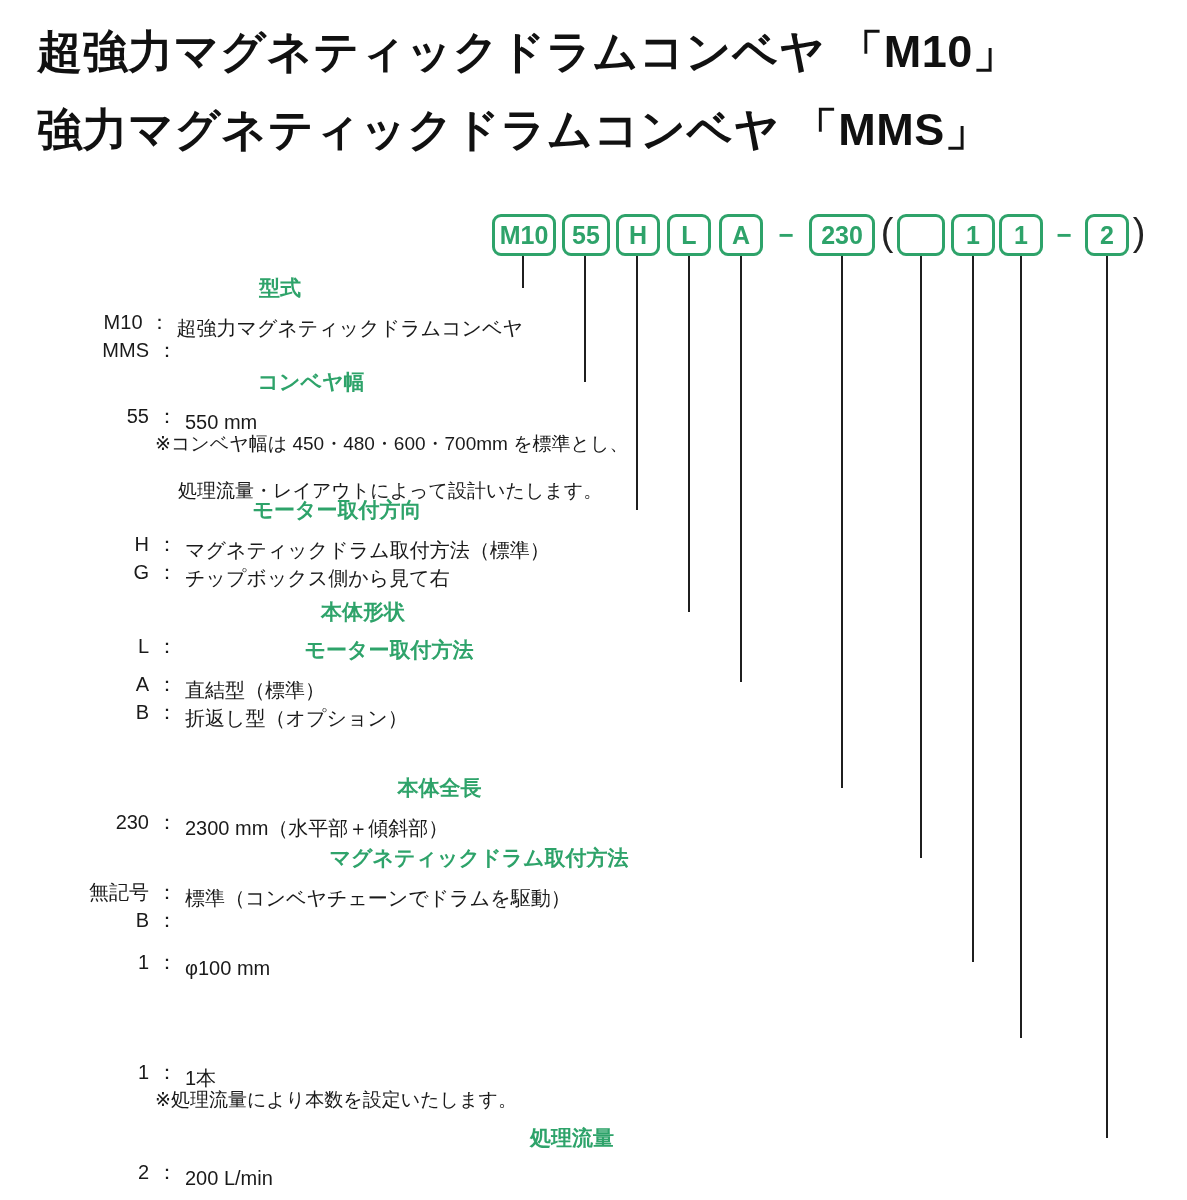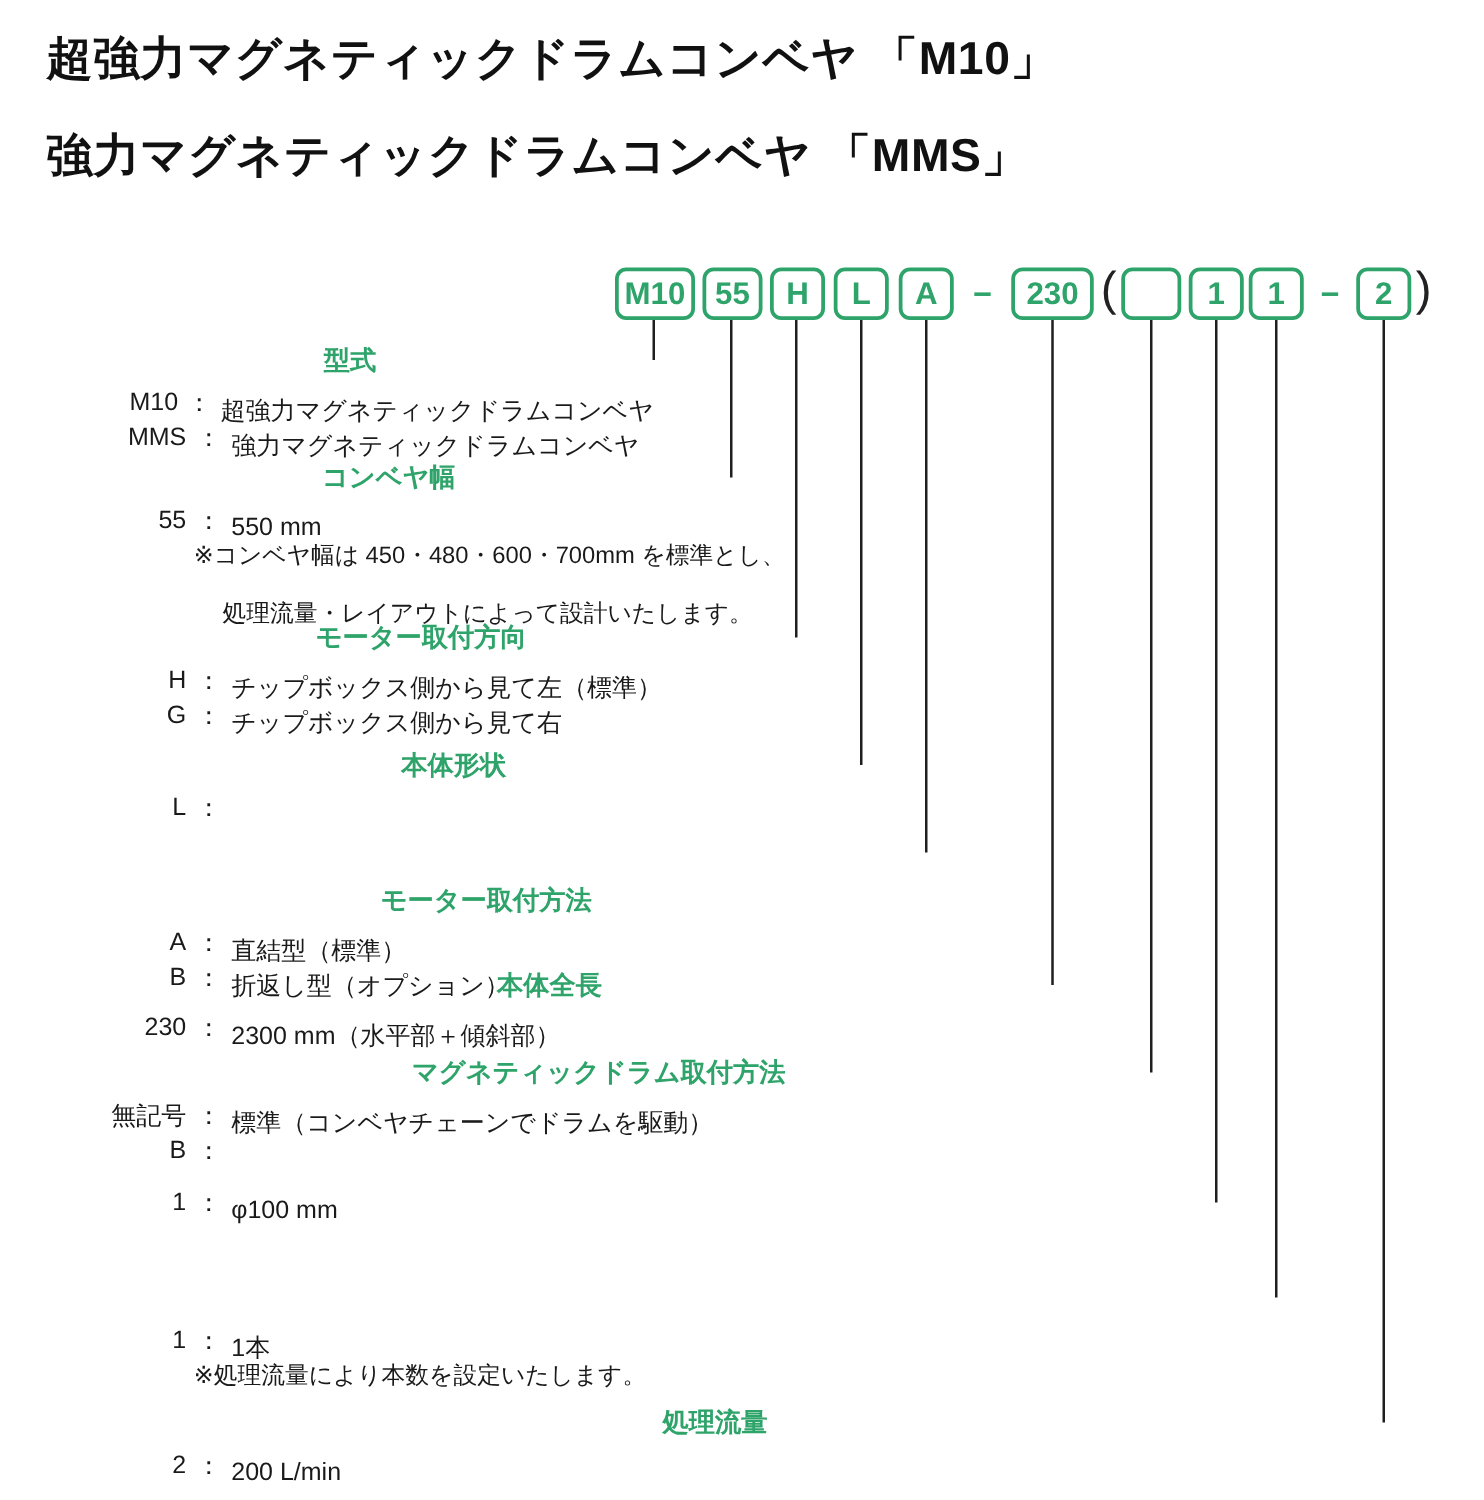--- a/index.html
+++ b/index.html
@@ -1,20 +1,20 @@
 <!DOCTYPE html>
 <html style="--green: #2ea36a;"><head>
 <meta charset="utf-8">
 <style>
   :root { --green:#2ea36a; --ink:#1a1a1a; }
   * { margin:0; padding:0; box-sizing:border-box; }
   body { background:#fff; font-family:"Liberation Sans","DejaVu Sans",sans-serif; color:var(--ink); }
   .page { position:relative; width:1187px; height:1200px; background:#fff; overflow:hidden; }
 
-  .title { position:absolute; left:37px; font-size:37px; font-weight:800; letter-spacing:0.5px; color:#111; white-space:nowrap; }
+  .title { position:absolute; left:37px; font-size:45px; font-weight:800; letter-spacing:0.5px; color:#111; white-space:nowrap; }
   .title1 { top:22px; }
   .title2 { top:100px; }
 
   .cbox, .csep { position:absolute; top:214px; height:42px; display:flex; align-items:center; justify-content:center; white-space:nowrap; }
   .cbox { border:3px solid var(--green); border-radius:9px; background:#fff; color:var(--green); font-weight:800; font-size:25px; }
   .csep.dash { color:var(--green); font-weight:800; font-size:26px; }
   .csep.paren { color:#222; font-weight:400; font-size:38px; padding-bottom:5px; }
 
   .s0 { left:492px; width:64px; }  .s1 { left:562px; width:48px; }
   .s2 { left:616px; width:44px; }  .s3 { left:667px; width:44px; }
@@ -27,21 +27,21 @@
   .vline { position:absolute; width:2px; background:#1f1f1f; top:256px; }
   .v0 { left:522px; height:32px; }  .v1 { left:584px; height:126px; }
   .v2 { left:636px; height:254px; } .v3 { left:688px; height:356px; }
   .v4 { left:740px; height:426px; } .v5 { left:841px; height:532px; }
   .v6 { left:920px; height:602px; } .v7 { left:972px; height:706px; }
   .v8 { left:1020px; height:782px; } .v9 { left:1106px; height:882px; }
 
   .section { position:absolute; left:37px; }
   .sec0 { top:274px; width:486px; } .sec1 { top:368px; width:548px; }
   .sec2 { top:496px; width:600px; } .sec3 { top:598px; width:652px; }
-  .sec4 { top:706px; width:704px; } .sec5 { top:774px; width:805px; }
+  .sec4 { top:636px; width:704px; } .sec5 { top:774px; width:805px; }
   .sec6 { top:844px; width:884px; } .sec7 { top:948px; width:936px; }
   .sec8 { top:1024px; width:984px; } .sec9 { top:1124px; width:1070px; }
 
   .sec-head { display:flex; align-items:center; height:28px; margin-bottom:6px;flex-direction:column; }
   .sec-label { color:var(--green); font-weight:800; font-size:21px; white-space:nowrap; }
   .hline { flex:1 1 auto; height:2px; background:#1f1f1f; margin-left:10px; }
 
   .row { display:flex; align-items:center; height:28px; font-size:20px; white-space:nowrap; }
   .key { width:112px; text-align:right; }
   .colon { width:36px; text-align:center; }
@@ -91,21 +91,20 @@
       <span class="hline"></span>
     </div>
     <div class="row">
       <span class="key">M10</span>
       <span class="colon">：</span>
       <span class="desc">超強力マグネティックドラムコンベヤ</span>
     </div>
     <div class="row">
       <span class="key">MMS</span>
       <span class="colon">：</span>
-      <span class="desc">強力マグネティックドラムコンベヤ</span>
     </div>
   </div>
 
   <div class="section sec1">
     <div class="sec-head">
       <span class="sec-label">コンベヤ幅</span>
       <span class="hline"></span>
     </div>
     <div class="row">
       <span class="key">55</span>
@@ -117,21 +116,21 @@
   </div>
 
   <div class="section sec2">
     <div class="sec-head">
       <span class="sec-label">モーター取付方向</span>
       <span class="hline"></span>
     </div>
     <div class="row">
       <span class="key">H</span>
       <span class="colon">：</span>
-      <span class="desc">チップボックス側から見て左（標準）</span>
+      <span class="desc">マグネティックドラム取付方法（標準）</span>
     </div>
     <div class="row">
       <span class="key">G</span>
       <span class="colon">：</span>
       <span class="desc">チップボックス側から見て右</span>
     </div>
   </div>
 
   <div class="section sec3">
     <div class="sec-head">

